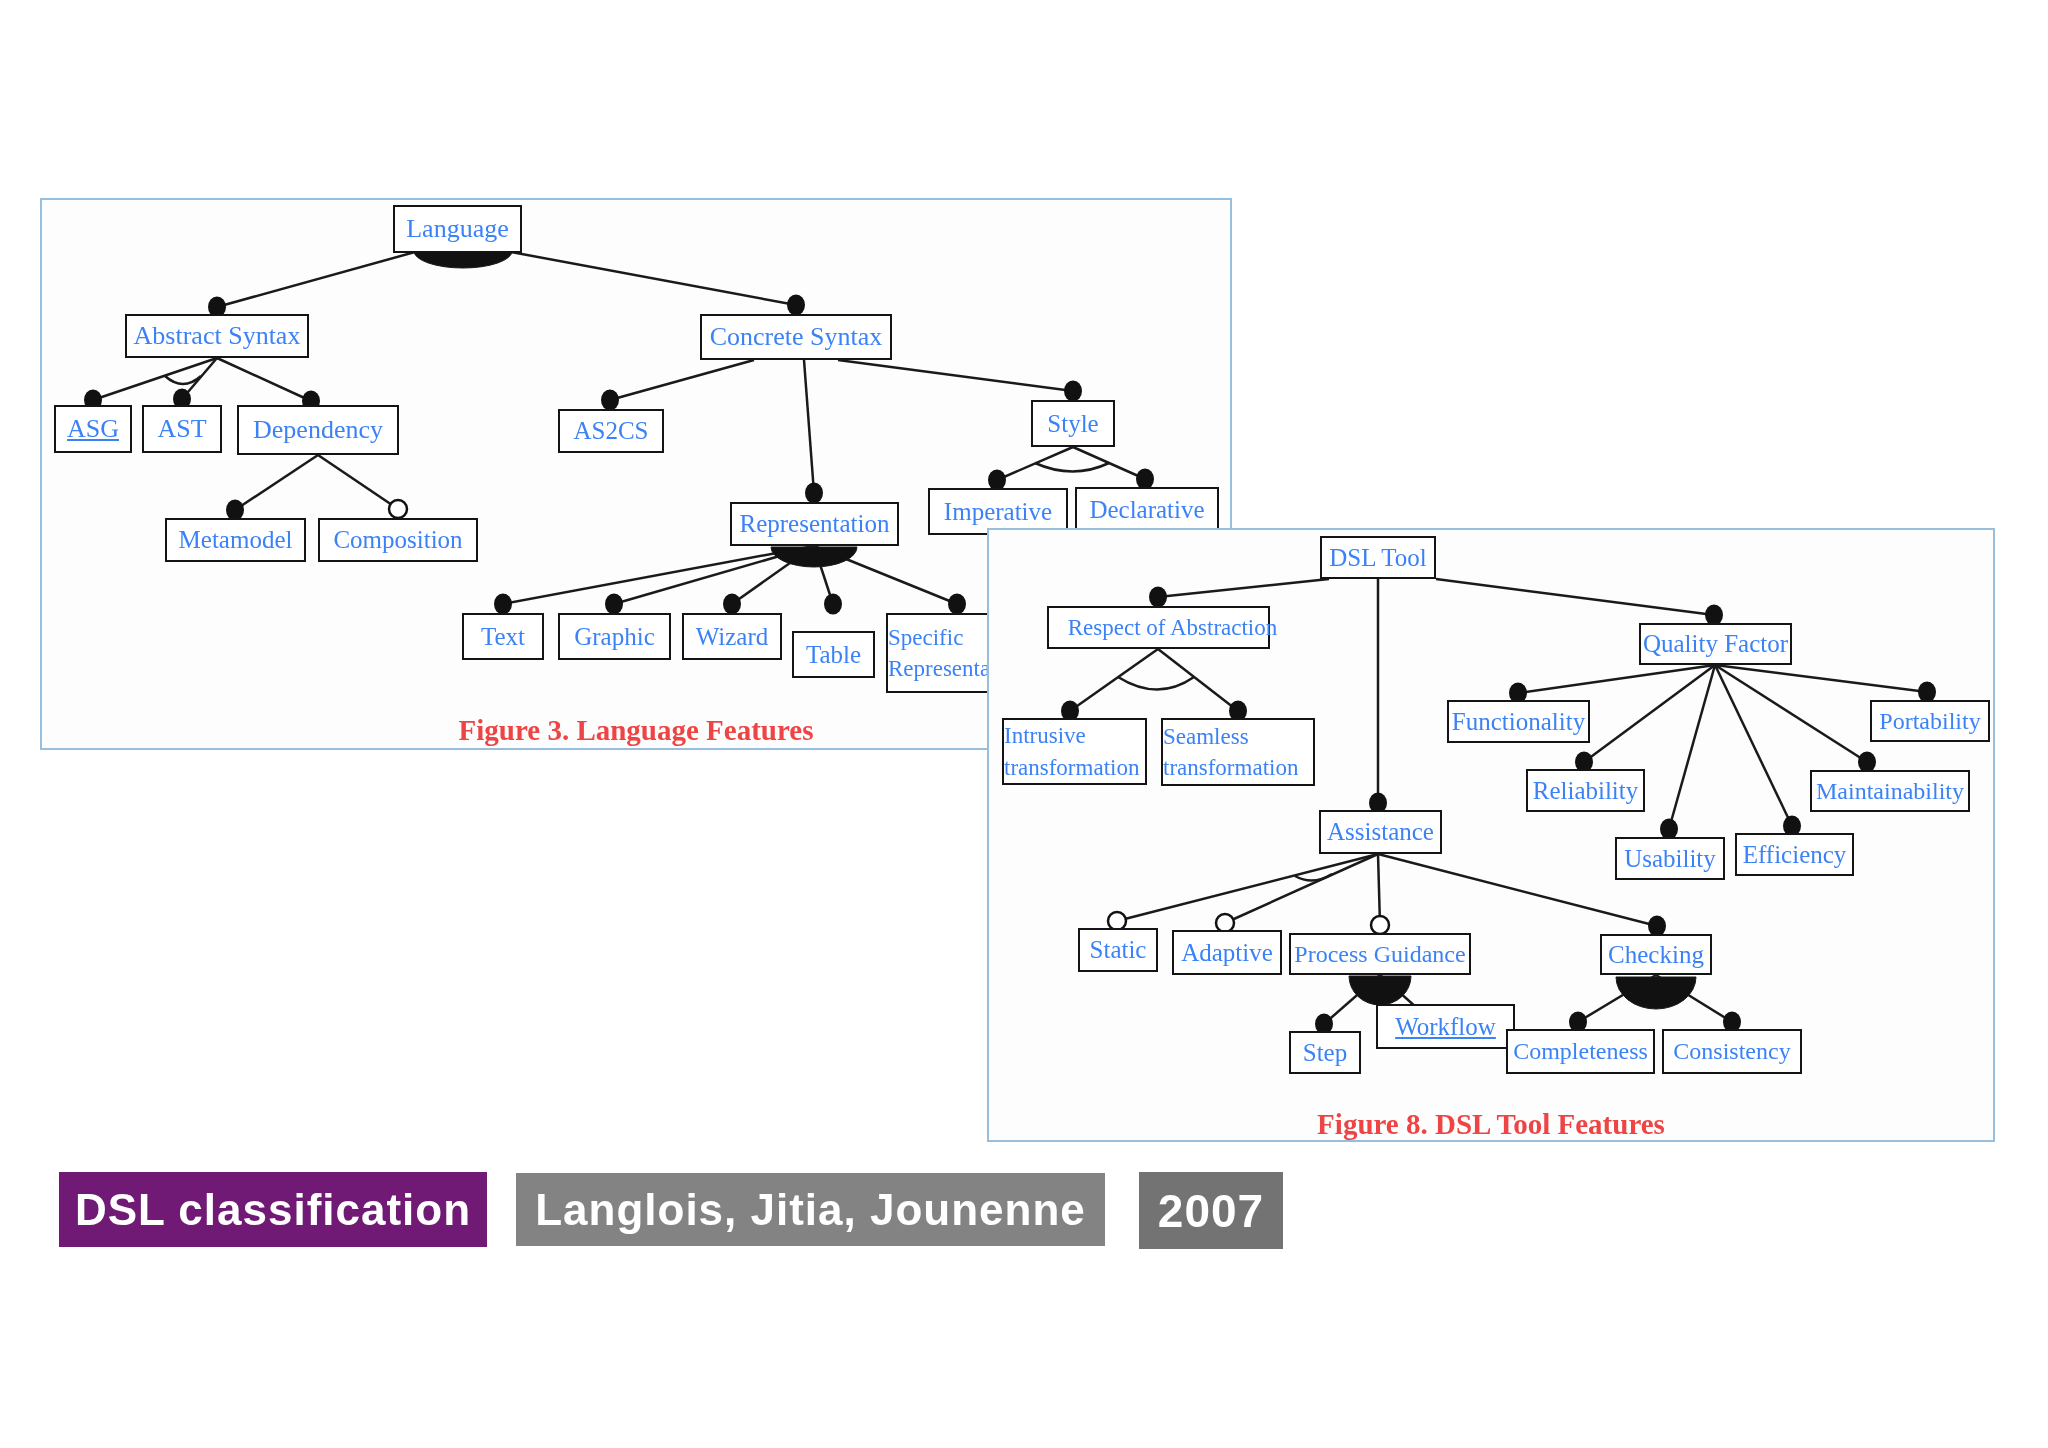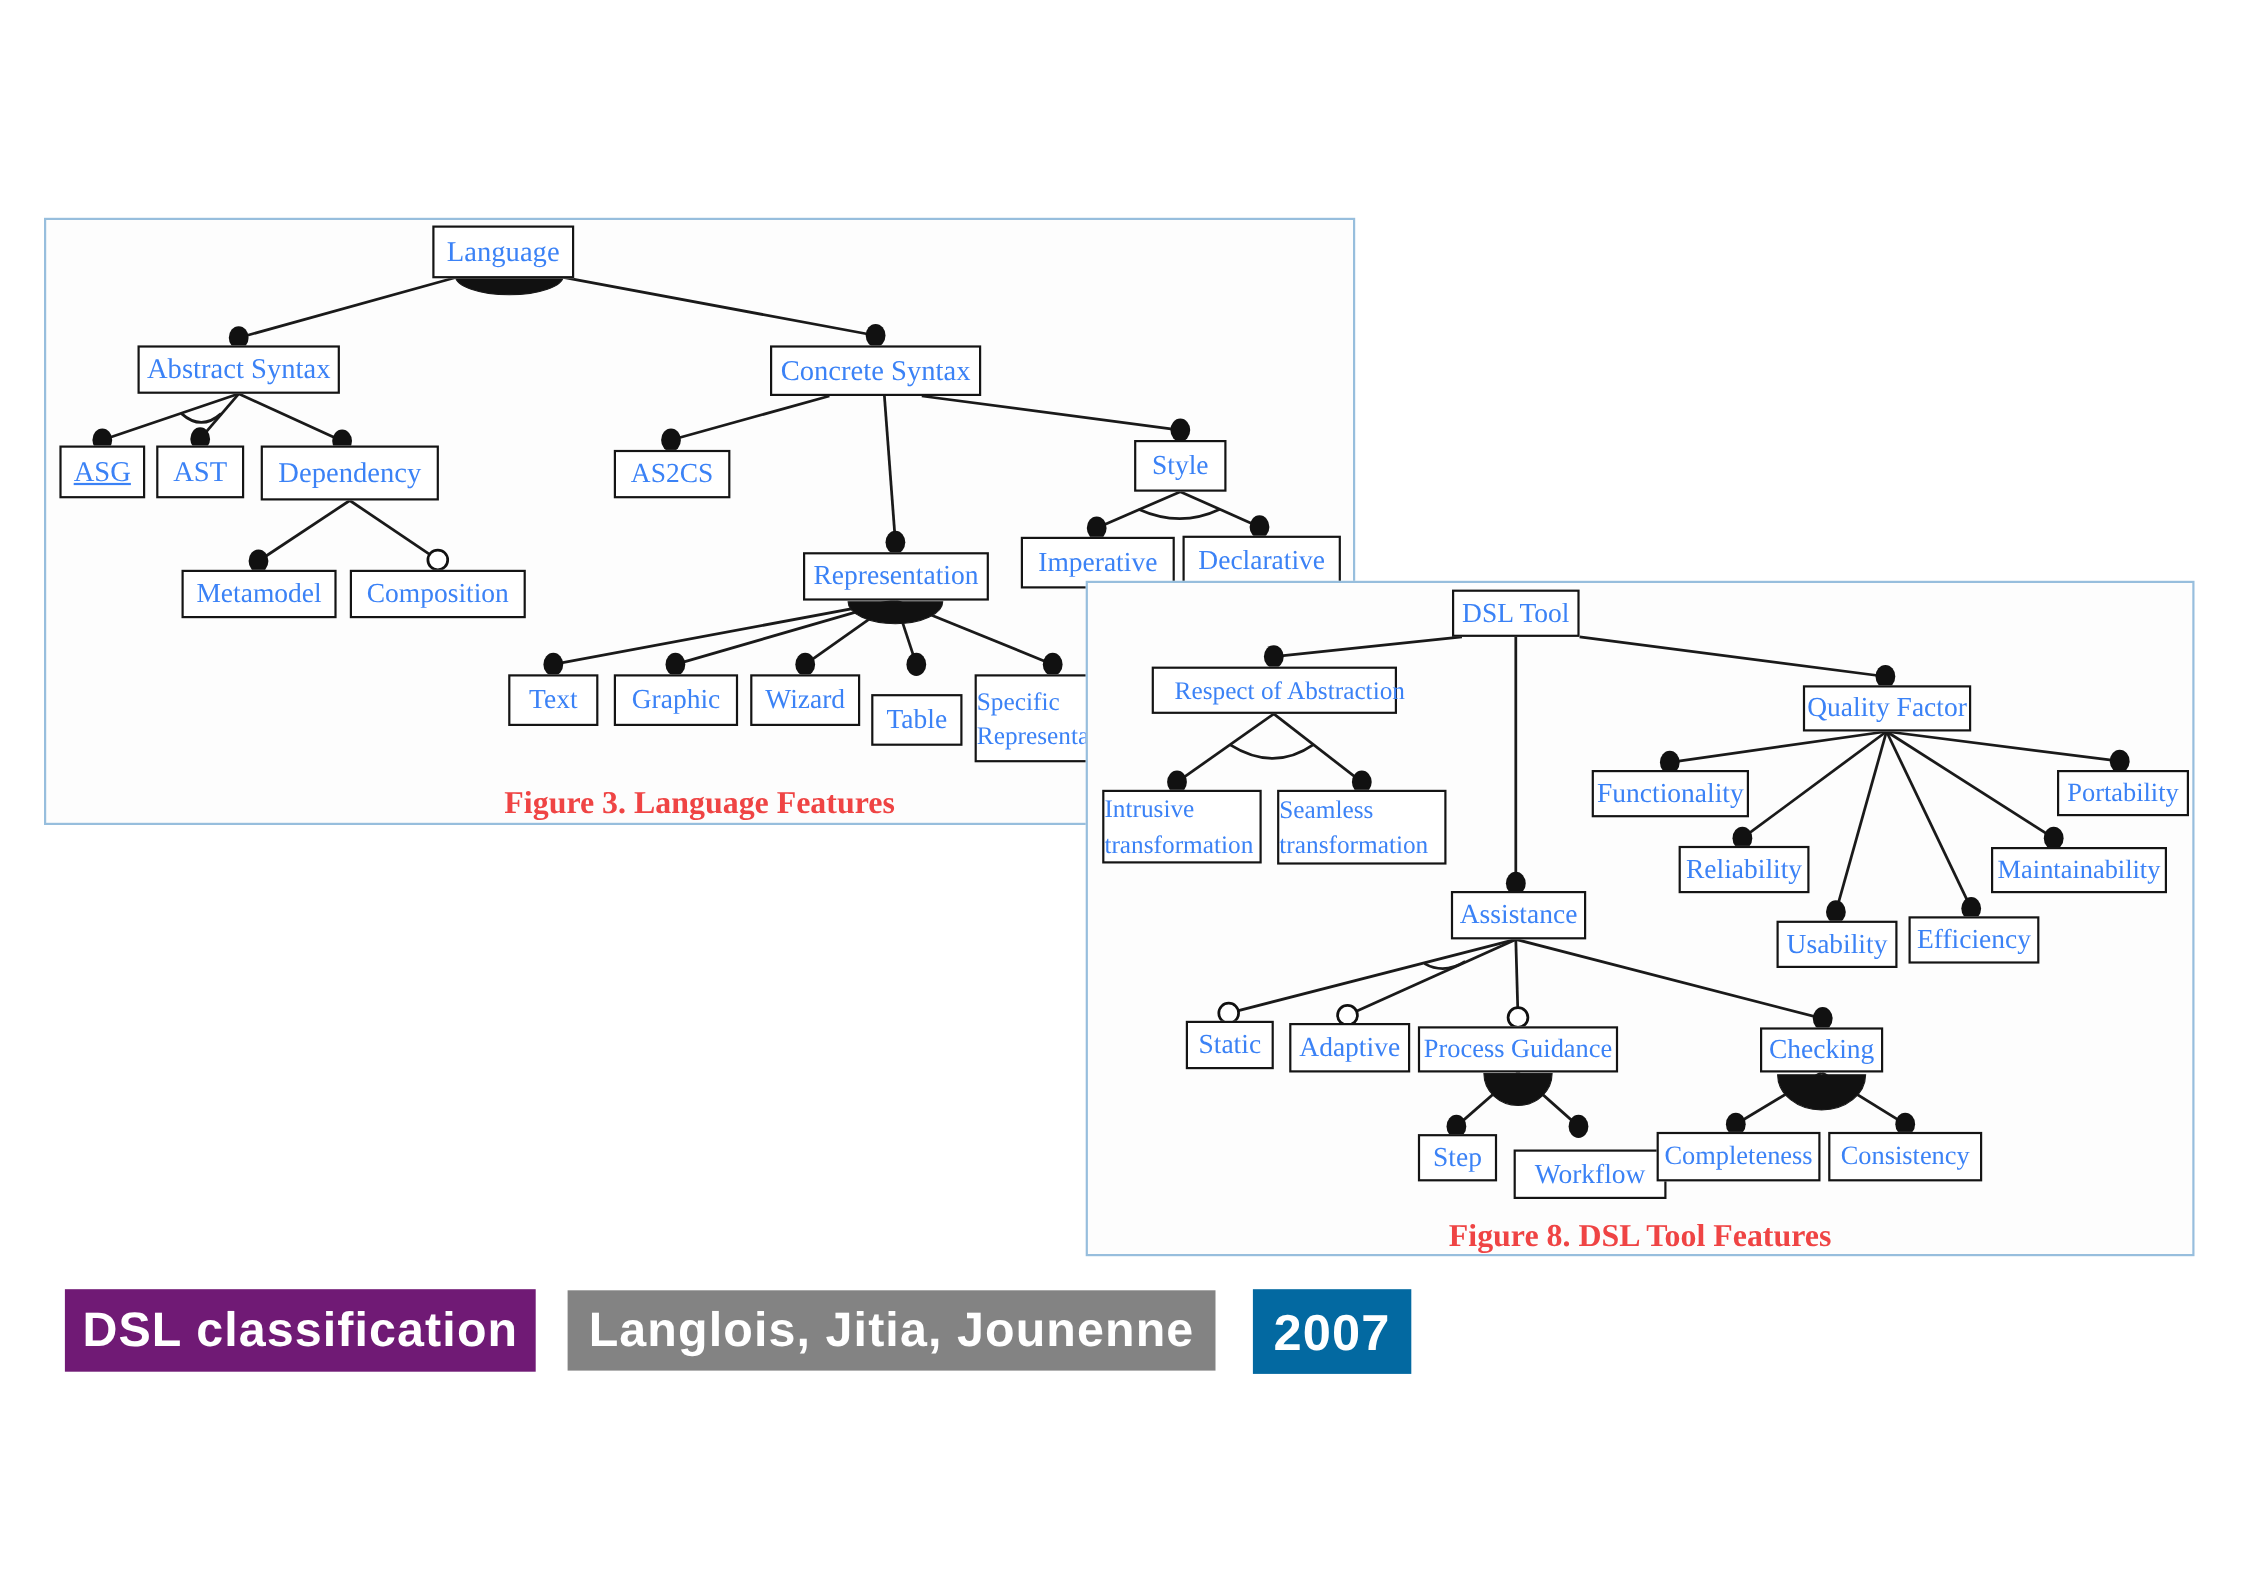--- a/index.html
+++ b/index.html
@@ -159,23 +159,23 @@
     <div class="fbox" style="left:537px;top:239px;width:119px;height:43px;">Reliability</div>
     <div class="fbox" style="left:626px;top:307px;width:110px;height:43px;">Usability</div>
     <div class="fbox" style="left:746px;top:303px;width:119px;height:43px;">Efficiency</div>
     <div class="fbox" style="left:821px;top:240px;width:160px;height:42px;font-size:24px;">Maintainability</div>
     <div class="fbox" style="left:881px;top:170px;width:120px;height:42px;font-size:24px;">Portability</div>
     <div class="fbox" style="left:89px;top:398px;width:80px;height:44px;">Static</div>
     <div class="fbox" style="left:183px;top:400px;width:110px;height:45px;">Adaptive</div>
     <div class="fbox" style="left:300px;top:403px;width:182px;height:42px;font-size:24px;">Process Guidance</div>
     <div class="fbox" style="left:611px;top:404px;width:112px;height:41px;">Checking</div>
     <div class="fbox" style="left:300px;top:501px;width:72px;height:43px;">Step</div>
-    <div class="fbox" style="left:387px;top:515px;width:139px;height:45px;">Workflow</div>
+    <div class="fbox" style="left:387px;top:474px;width:139px;height:45px;text-decoration:underline;">Workflow</div>
     <div class="fbox" style="left:517px;top:499px;width:149px;height:45px;font-size:24px;">Completeness</div>
     <div class="fbox" style="left:673px;top:499px;width:140px;height:45px;font-size:24px;">Consistency</div>
     <div class="cap" style="top:578px;">Figure 8. DSL Tool Features</div>
   </section>
 
   <div class="tag" style="left:59px;top:1172px;width:428px;height:75px;background:#701a75;font-size:44px;">DSL classification</div>
   <div class="tag" style="left:516px;top:1173px;width:589px;height:73px;background:#838383;font-size:44px;">Langlois, Jitia, Jounenne</div>
-  <div class="tag" style="left:1139px;top:1172px;width:144px;height:77px;background:#0369a1;font-size:46px;">2007</div>
+  <div class="tag" style="left:1139px;top:1172px;width:144px;height:77px;background:#737373;font-size:46px;">2007</div>
 
 </div>
 
 </body></html>

